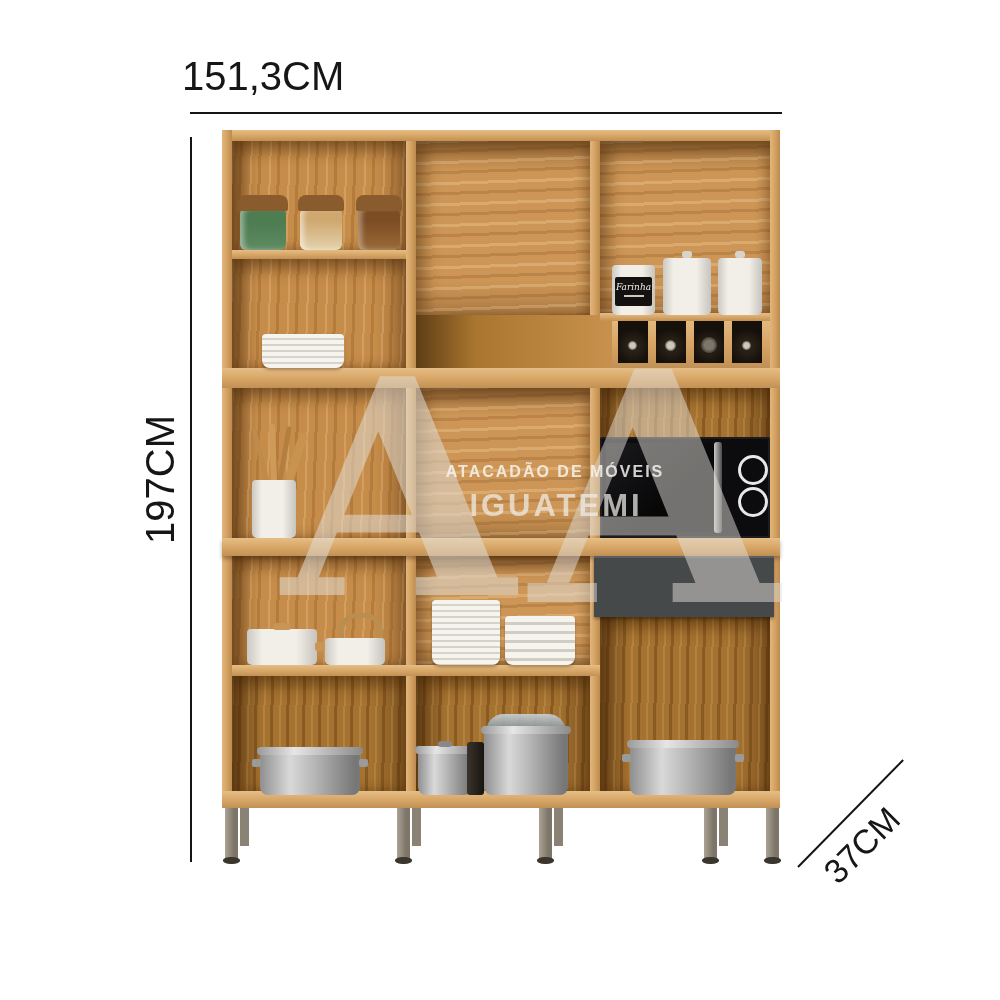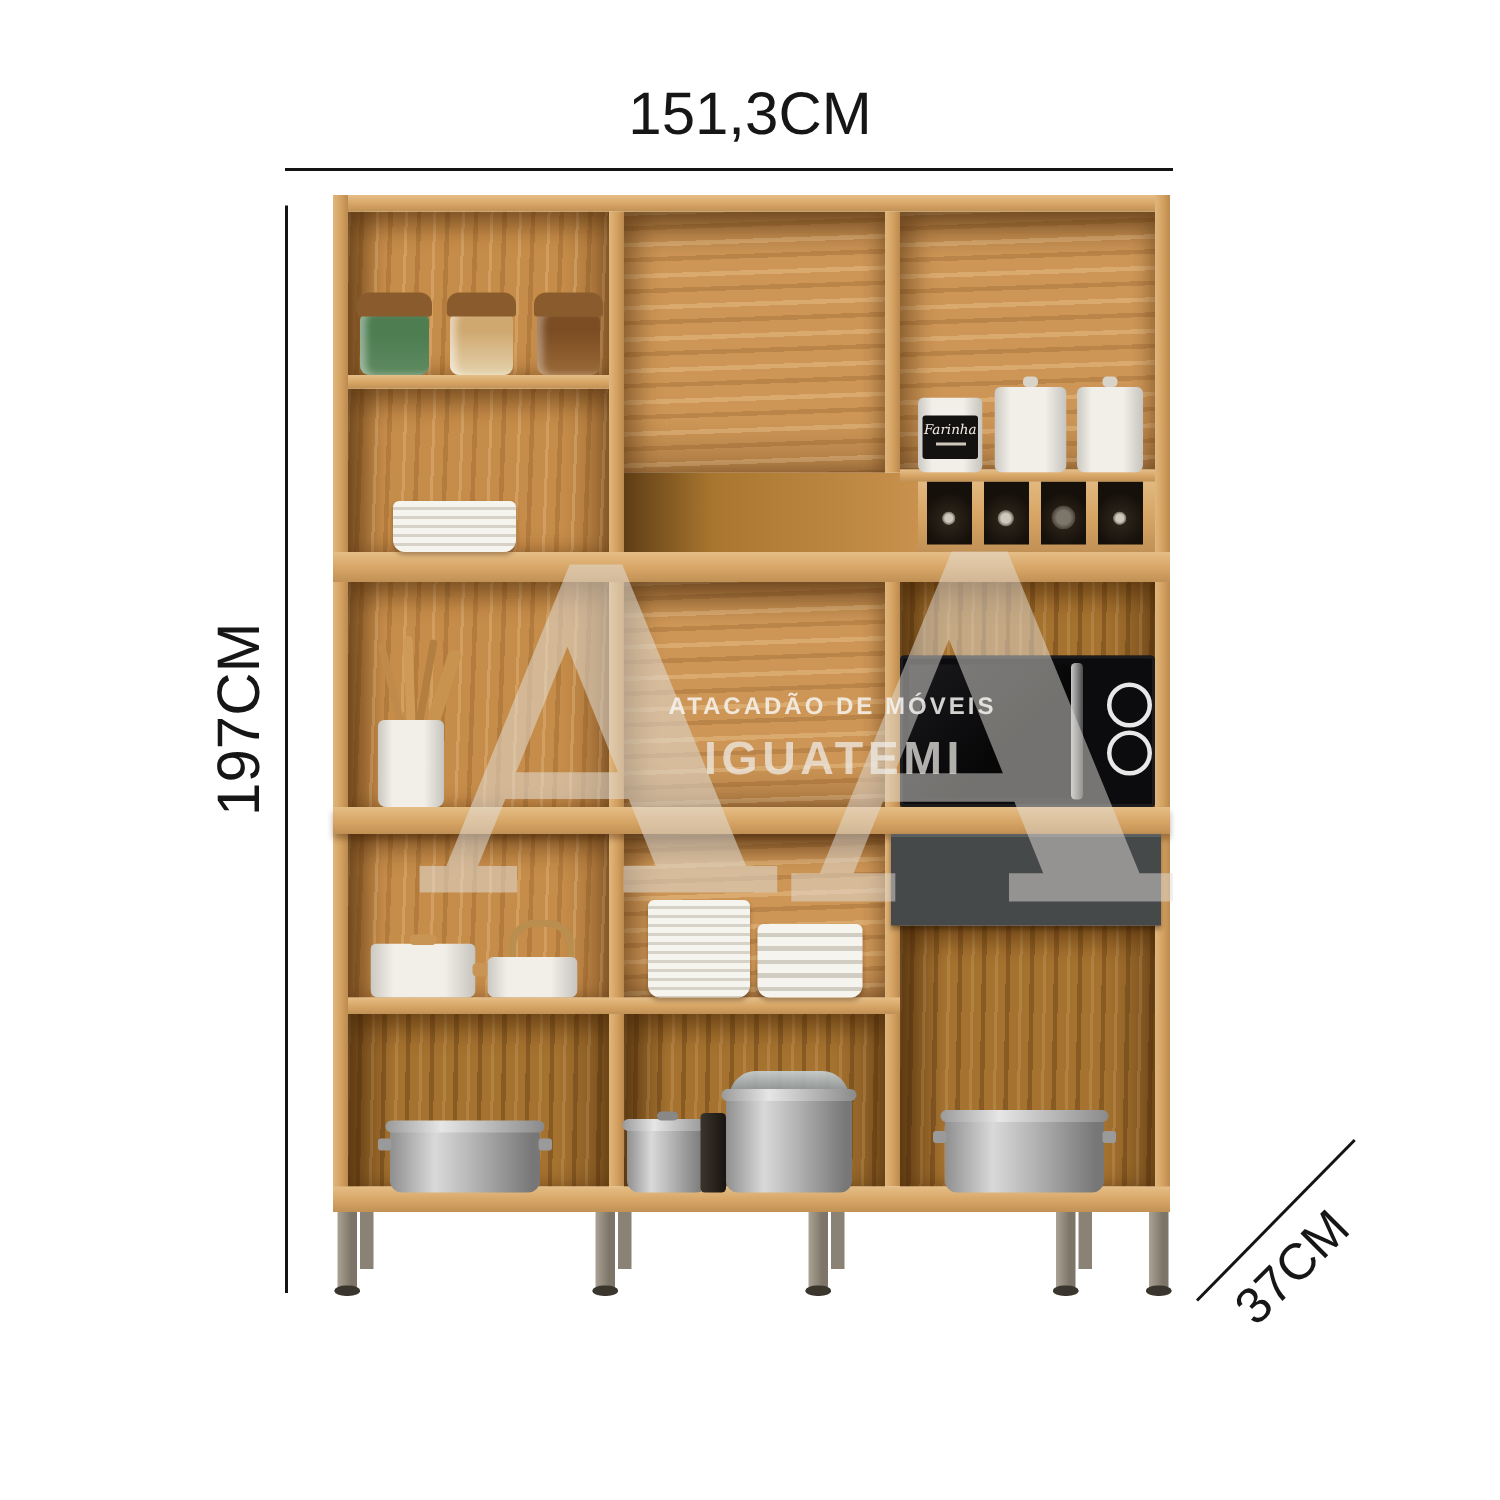--- a/index.html
+++ b/index.html
@@ -42,21 +42,21 @@
   .wm{color:rgba(240,238,234,.78);}
   .wm-a{position:absolute;font-family:"DejaVu Serif",serif;font-weight:bold;line-height:1;
         color:rgba(224,220,214,.55);}
 </style>
 </head>
 <body>
 
 <div class="stage">
 
   <div class="abs dim-line" style="left:190px;top:112px;width:592px;height:2px;"></div>
-  <div class="abs dim-text" style="left:204px;top:54px;width:592px;text-align:center;">151,3CM</div>
+  <div class="abs dim-text" style="left:182px;top:54px;width:592px;">151,3CM</div>
 
   <div class="abs dim-line" style="left:190px;top:137px;width:2px;height:725px;"></div>
   <div class="abs dim-text" style="left:40px;top:457px;width:240px;text-align:center;transform:rotate(-90deg);">197CM</div>
 
   <div class="abs dim-line" style="left:798px;top:866px;width:150px;height:2px;transform-origin:0 50%;transform:rotate(-45.5deg);"></div>
   <div class="abs dim-text" style="left:792px;top:826px;width:140px;text-align:center;font-size:34px;transform:rotate(-45deg);">37CM</div>
 
   <div class="abs" style="left:222px;top:130px;width:558px;height:678px;">
 
     <div class="abs gv shade" style="left:10px;top:11px;width:174px;height:109px;"></div>

